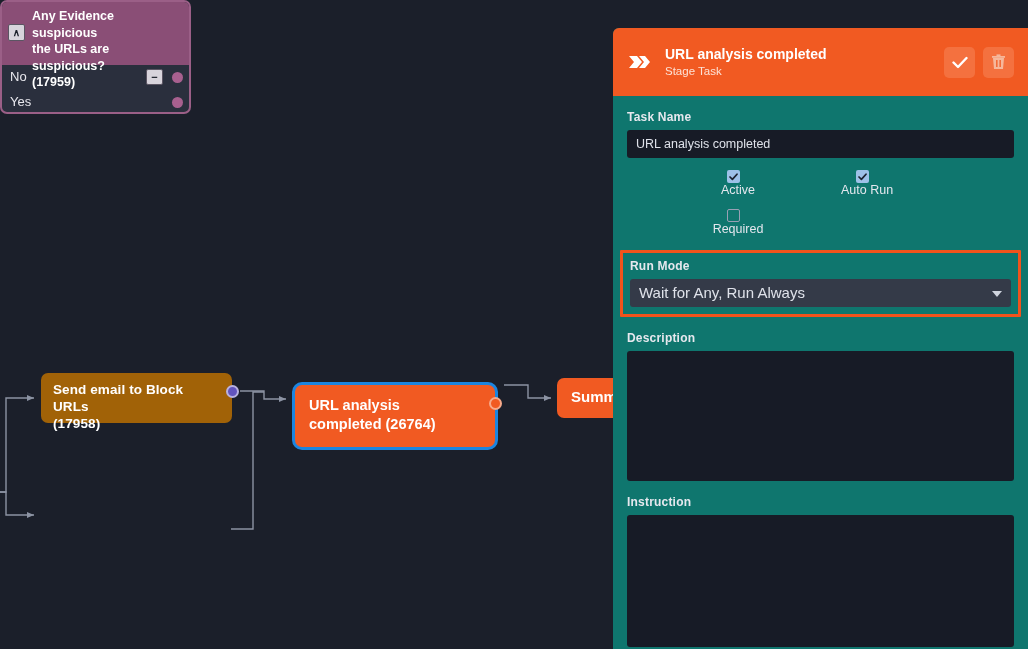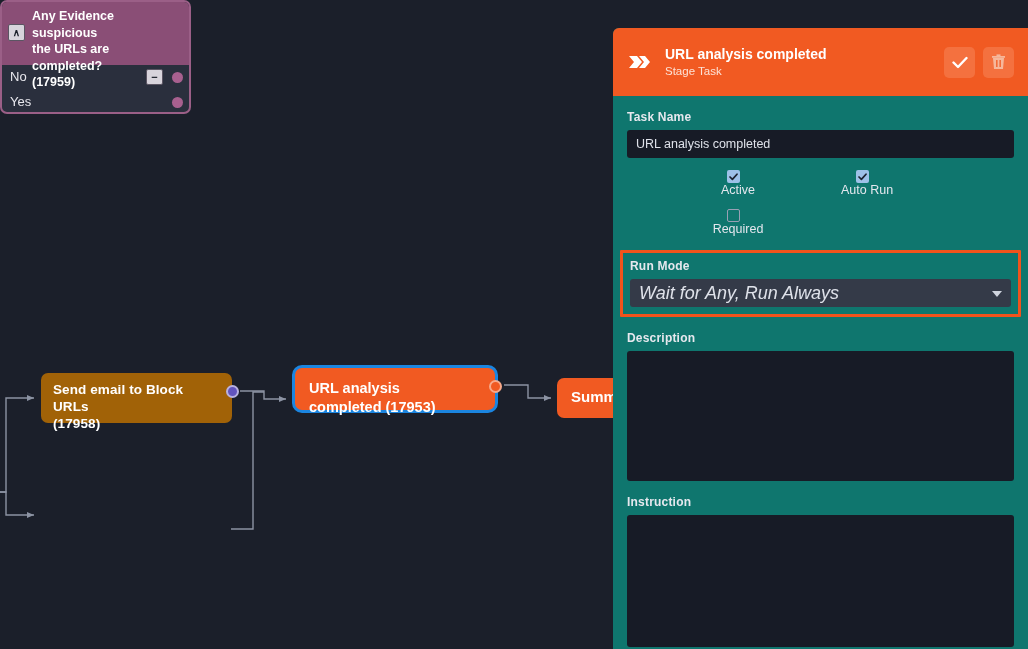--- a/index.html
+++ b/index.html
@@ -46,22 +46,22 @@
   .node-purple {
     left: 41px; top: 373px;
     width: 191px; height: 50px;
     background: #a16207;
     padding: 8px 12px;
   }
   .node-purple .ntext { letter-spacing: .1px; }
 
   
   .node-orange-sel {
-    left: 292px; top: 365px;
-    width: 206px; height: 48px;
+    left: 292px; top: 382px;
+    width: 206px; height: 68px;
     background: #f15a22;
     border: 3px solid #1b85e0;
     border-radius: 10px;
     padding: 11px 14px;
     font-size: 14.5px;
     line-height: 19px;
   }
 
   
   .node-summary {
@@ -255,25 +255,24 @@
     border: 3px solid #f1531c;
     border-radius: 1px;
   }
   .select-box {
     position: relative;
     width: 100%;
     height: 28px;
     background: #343a48;
     border-radius: 3px;
     color: #dfe2ea;
-    font-size: 18px;
+    font-size: 15px;
     line-height: 28px;
     padding: 0 26px 0 9px;
     cursor: pointer;
-    font-style: italic;
   }
   .select-arrow {
     position: absolute;
     right: 9px; top: 12px;
     width: 0; height: 0;
     border-left: 5px solid transparent;
     border-right: 5px solid transparent;
     border-top: 6px solid #cfd4de;
   }
 
@@ -320,31 +319,31 @@
     </svg>
 
     <div class="node node-purple">
       <div class="ntext">Send email to Block URLs</div>
       <div class="ntext">(17958)</div>
       <span class="port-purple"></span>
     </div>
 
     <div class="node node-orange-sel">
       <div>URL analysis</div>
-      <div>completed (17953)</div>
+      <div>completed (26764)</div>
       <span class="port-orange"></span>
     </div>
 
     <div class="node node-summary">Summ</div>
 
     <div class="node-decision">
       <div class="dec-head">
         <div class="dec-collapse">∧</div>
         <div>Any Evidence suspicious</div>
-        <div>the URLs are completed?</div>
+        <div>the URLs are suspicious?</div>
         <div>(17959)</div>
       </div>
       <div class="dec-row">
         <span>No</span>
         <span class="dec-minus">−</span>
         <span class="port port-no"></span>
       </div>
       <div class="dec-row">
         <span>Yes</span>
         <span class="port port-yes"></span>

